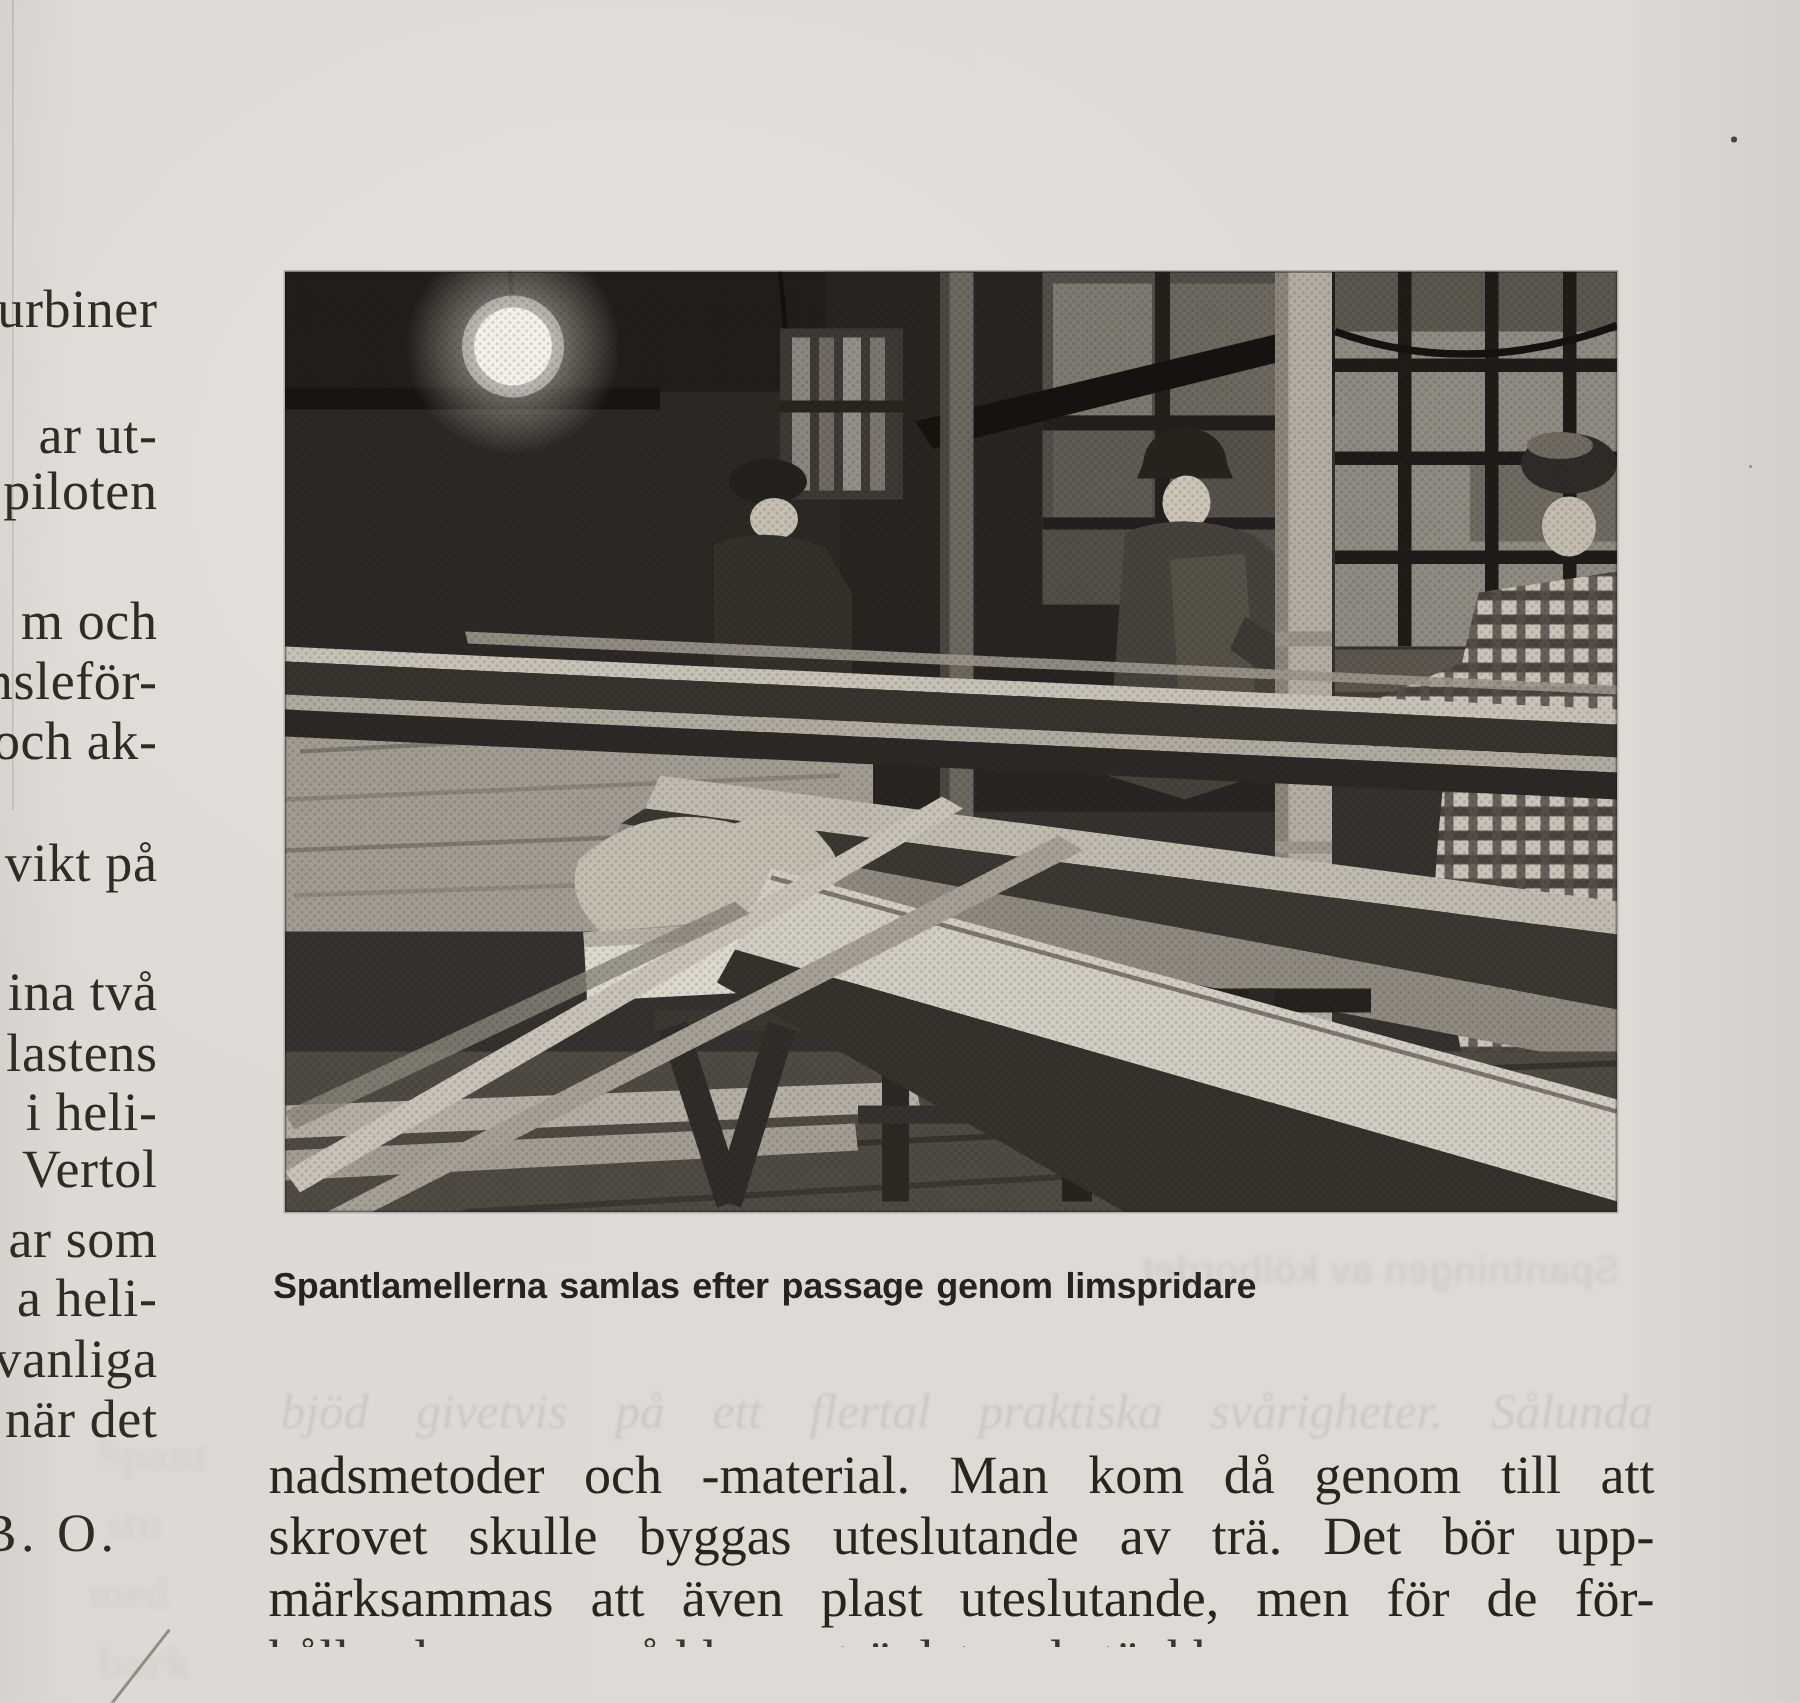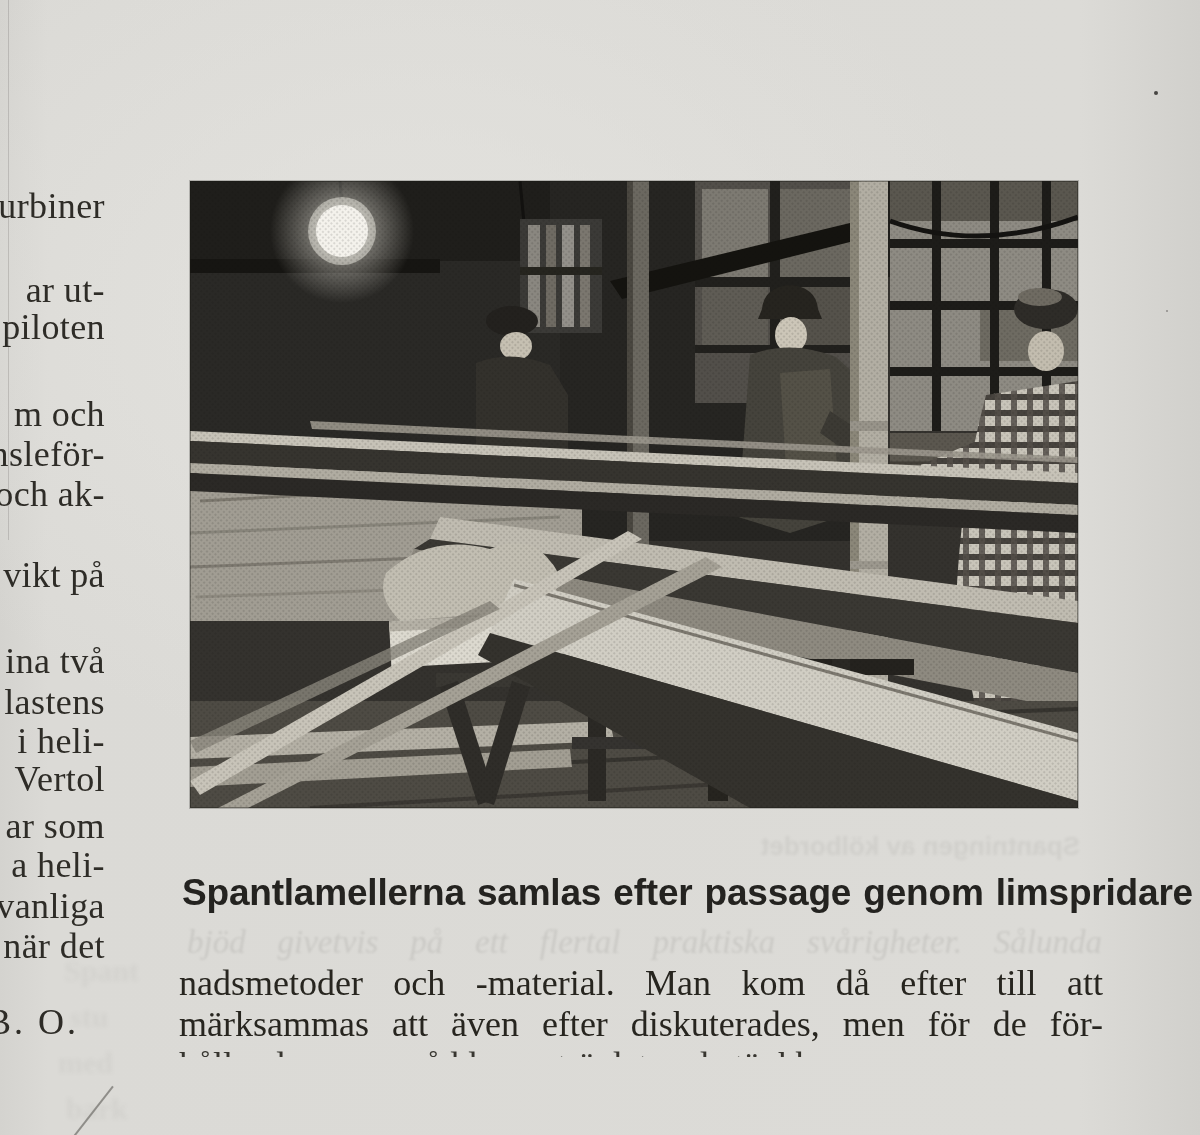--- a/index.html
+++ b/index.html
@@ -26,22 +26,22 @@
   .f6{top:557px}.f7{top:643px}.f8{top:684px}.f9{top:723px}.f10{top:761px}.f11{top:808px}
   .f12{top:847px}.f13{top:888px}.f14{top:928px}
   .f15{top:1004px;letter-spacing:3px;transform:translateX(-26px);}
 
   
   .photo{position:absolute;left:190px;top:181px;width:888px;height:627px;overflow:hidden;
          box-shadow:0 0 0 1px rgba(40,38,34,.25);}
   .photo svg{display:block;}
 
   
-  .caption{position:absolute;left:182px;top:872px;width:830px;
-           font-family:"Liberation Sans", sans-serif;font-weight:bold;font-size:37px;
+  .caption{position:absolute;left:182px;top:844px;width:830px;
+           font-family:"Liberation Sans", sans-serif;font-weight:bold;font-size:24px;
            letter-spacing:-0.2px;word-spacing:2px;color:#242320;white-space:nowrap;}
 
   
   .ghost-caption{position:absolute;left:700px;top:831px;width:380px;
            font-family:"Liberation Sans", sans-serif;font-weight:bold;font-size:26px;
            color:#6b6a66;opacity:.10;filter:blur(1.4px);transform:scaleX(-1);white-space:nowrap;}
   .ghost-line{position:absolute;left:187px;top:926px;width:915px;
            font:italic 33px/1 "Liberation Serif", serif;color:#63625e;opacity:.14;
            filter:blur(.8px);text-align:justify;text-align-last:justify;white-space:nowrap;}
   .ghost-m{position:absolute;font:bold 30px/1 "Liberation Serif", serif;color:#6b6a66;
@@ -244,16 +244,17 @@
 <div class="caption">Spantlamellerna samlas efter passage genom limspridare</div>
 
 <div class="ghost-caption">Spantningen av kölbordet</div>
 <div class="ghost-line">bjöd givetvis på ett flertal praktiska svårigheter. Sålunda</div>
 <span class="ghost-m gm0">Spant</span>
 <span class="ghost-m gm1">stu</span>
 <span class="ghost-m gm2">med</span>
 <span class="ghost-m gm3">bark</span>
 
 <div class="para">
-  <div class="ln">nadsmetoder och -material. Man kom då efter till att</div>
-  <div class="ln">märksammas att även efter diskuterades, men för de för-</div>
+  <div class="ln">nadsmetoder och -material. Man kom då genom till att</div>
+  <div class="ln">skrovet skulle byggas uteslutande av trä. Det bör upp-</div>
+  <div class="ln">märksammas att även plast uteslutande, men för de för-</div>
   <div class="ln partial">hållandena som rådde var trä det enda tänkbara</div>
 </div>
 
 </body></html>

